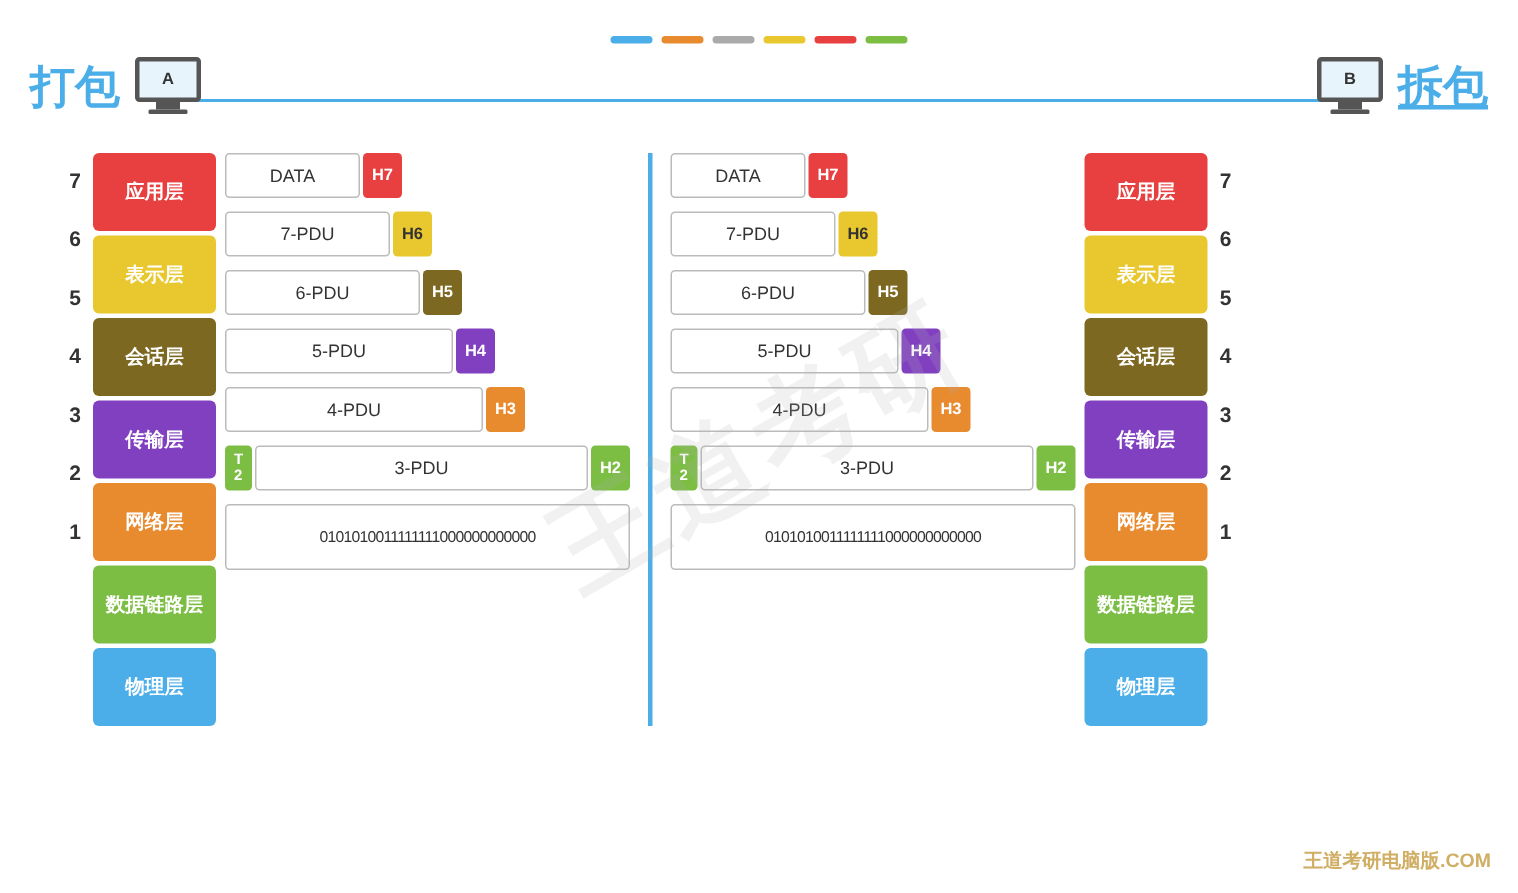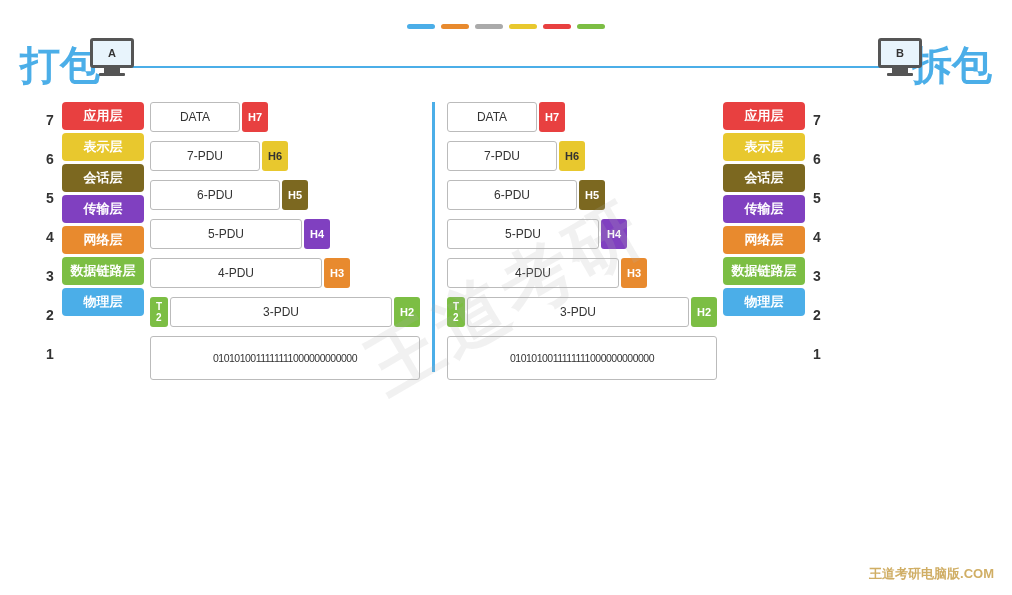--- a/index.html
+++ b/index.html
@@ -57,28 +57,28 @@
       margin-top: 6px;
     }
     .dot {
       width: 28px;
       height: 5px;
       border-radius: 3px;
     }
 
     
     .side-label {
-      font-size: 40px;
+      font-size: 30px;
       font-weight: bold;
       color: #4baee8;
       position: absolute;
       top: 0;
     }
     .side-label-left { left: 20px; }
-    .side-label-right { right: 20px; }
+    .side-label-right { right: 20px; text-decoration: underline; }
     .monitor {
       width: 44px;
       height: 30px;
       border: 3px solid #555;
       border-radius: 3px;
       background: #e8f4fc;
       display: flex;
       align-items: center;
       justify-content: center;
       font-size: 11px;
@@ -93,21 +93,21 @@
       margin-top: 0;
     }
     .monitor-base {
       width: 26px;
       height: 3px;
       background: #555;
       border-radius: 1px;
     }
 
     .layer-label-box {
-      height: 28px;
+      height: 52px;
       display: flex;
       align-items: center;
       justify-content: center;
       border-radius: 4px;
       font-size: 13px;
       font-weight: bold;
       color: #fff;
     }
     .layer-num {
       height: 36px;

